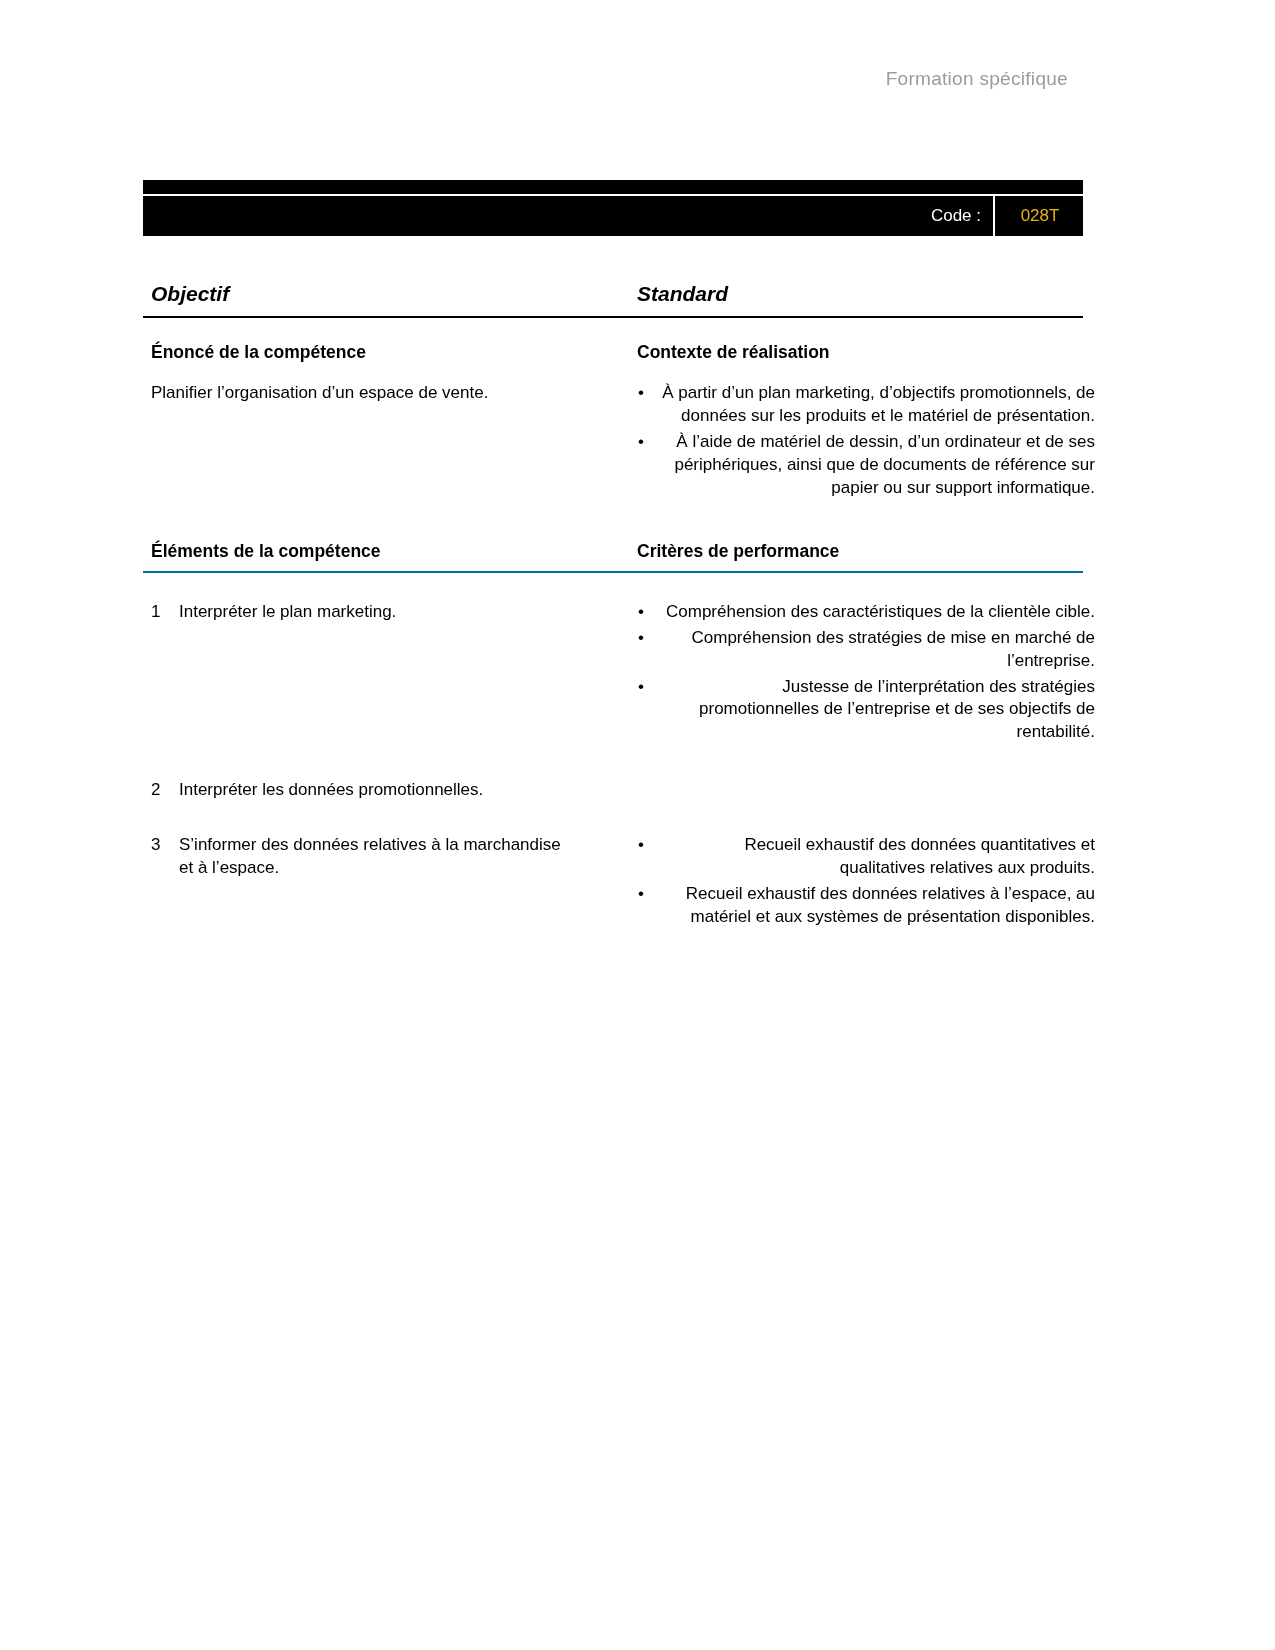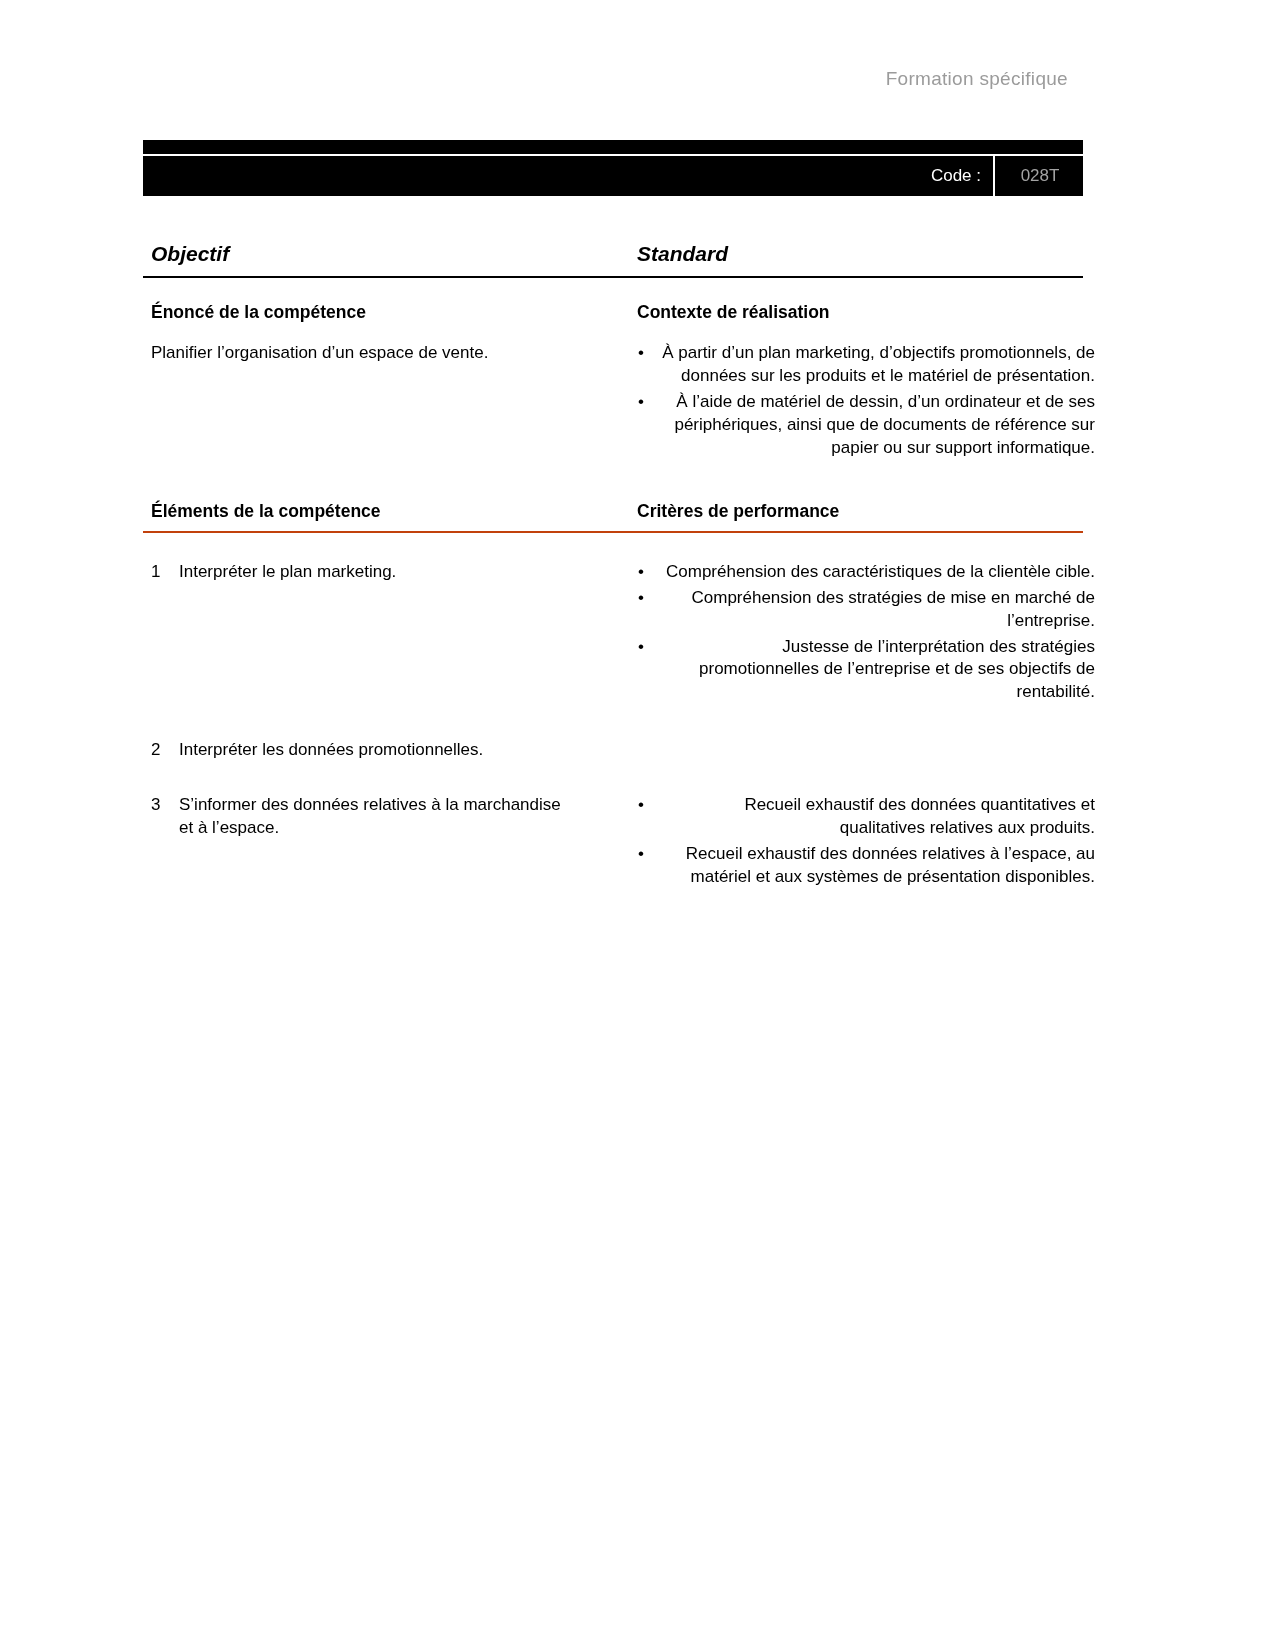--- a/index.html
+++ b/index.html
@@ -23,40 +23,40 @@
     color: #9b9b9b;
     letter-spacing: 0.3px;
   }
   .content {
     position: absolute;
     top: 140px;
     left: 143px;
     width: 940px;
   }
   
-  .code-bar { position: relative; height: 56px; background: #000; }
+  .code-bar { position: relative; height: 56px; background: #000; margin-top: 40px; }
   .code-rule { position: absolute; top: 14px; left: 0; right: 0; height: 2px; background: #fff; }
   .code-divider { position: absolute; top: 14px; bottom: 0; right: 88px; width: 2px; background: #fff; }
   .code-label { position: absolute; right: 102px; top: 26px; color: #fff; font-size: 17px; }
-  .code-value { position: absolute; right: 0; top: 26px; width: 86px; text-align: center; color: #a3a3a3; font-size: 17px; }
+  .code-value { position: absolute; right: 0; top: 26px; width: 86px; text-align: center; color: #eab308; font-size: 17px; }
   
   .two-col { display: grid; grid-template-columns: 482px 458px; gap: 12px; }
   
   .col-headings { margin-top: 46px; border-bottom: 2px solid #000; padding-bottom: 10px; }
   .col-heading { font-size: 21px; font-weight: bold; font-style: italic; }
   .pad-left { padding-left: 8px; }
   
   .section { margin-top: 24px; }
   .sec-heading { margin: 0 0 19px 0; font-size: 17.5px; font-weight: bold; }
   .statement { margin: 0; font-size: 17px; line-height: 1.35; padding-right: 50px; }
   .bullets { list-style: none; margin: 0; padding: 0; font-size: 17px; line-height: 1.35; }
   .bullets li { position: relative; padding-left: 23px; margin: 0 0 3px 0; text-align: right; }
   .bullets li::before { content: "\2022"; position: absolute; left: 1px; top: 0; }
   
-  .table-head { margin-top: 38px; border-bottom: 2px solid #c2410c; padding-bottom: 9px; }
+  .table-head { margin-top: 38px; border-bottom: 2px solid #0369a1; padding-bottom: 9px; }
   .table-head .sec-heading { margin: 0; }
   .rows { margin-top: 28px; }
   .row { margin-bottom: 32px; }
   .element-cell { display: flex; padding-left: 8px; padding-right: 55px; font-size: 17px; line-height: 1.35; }
   .row-num { width: 28px; flex: none; }
   .row-text { flex: 1; }
   
   .footer-rule { position: absolute; top: 1447px; left: 143px; width: 940px; height: 3px; background: #000; }
   .footer {
     position: absolute;

